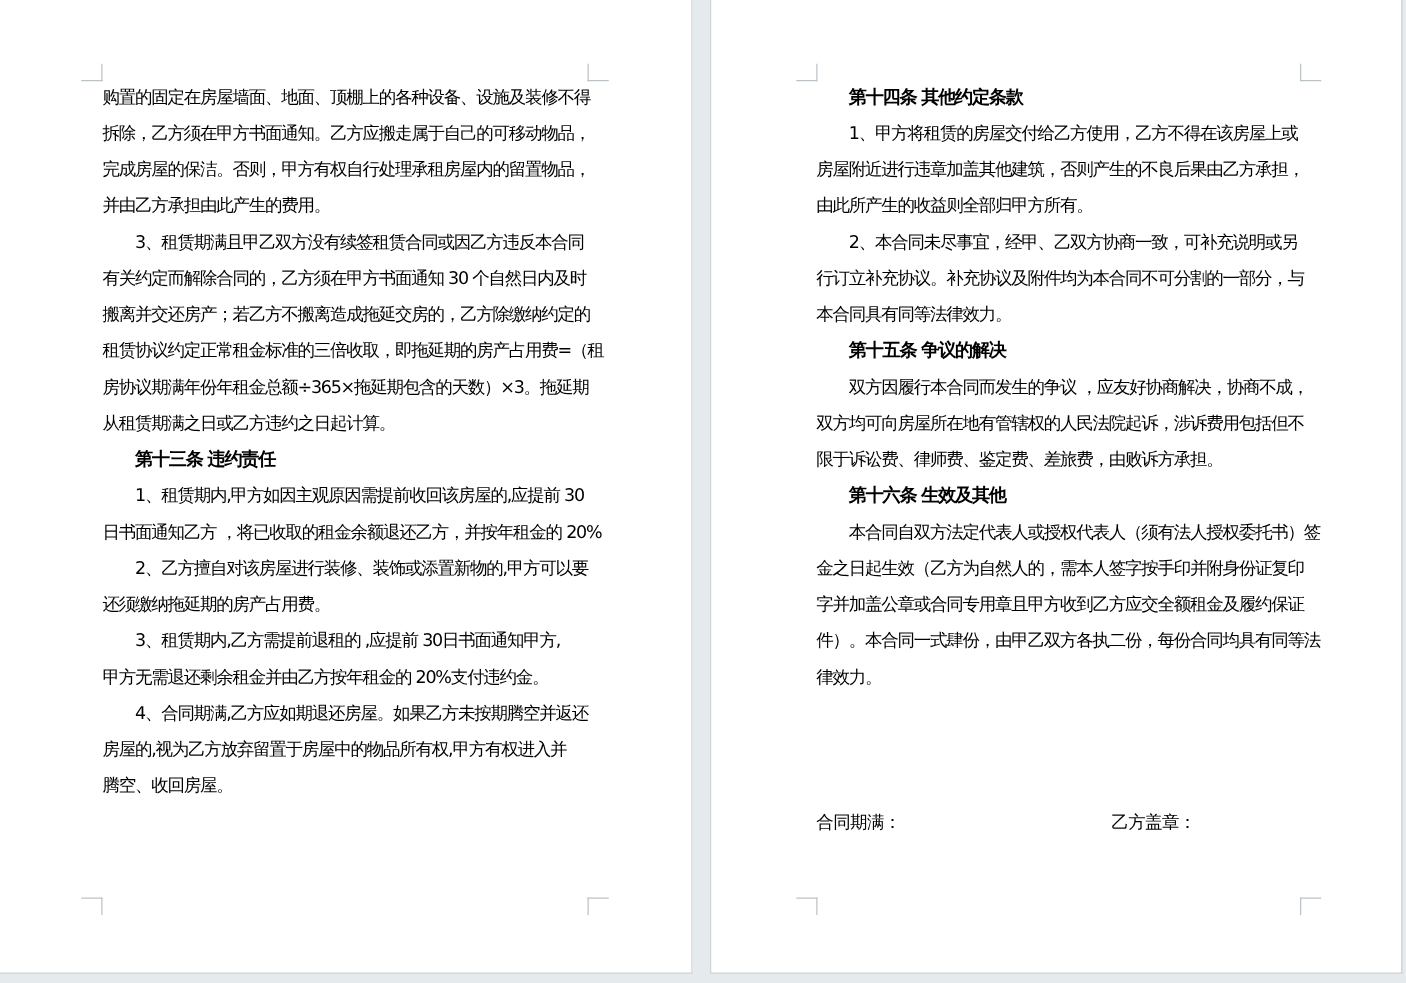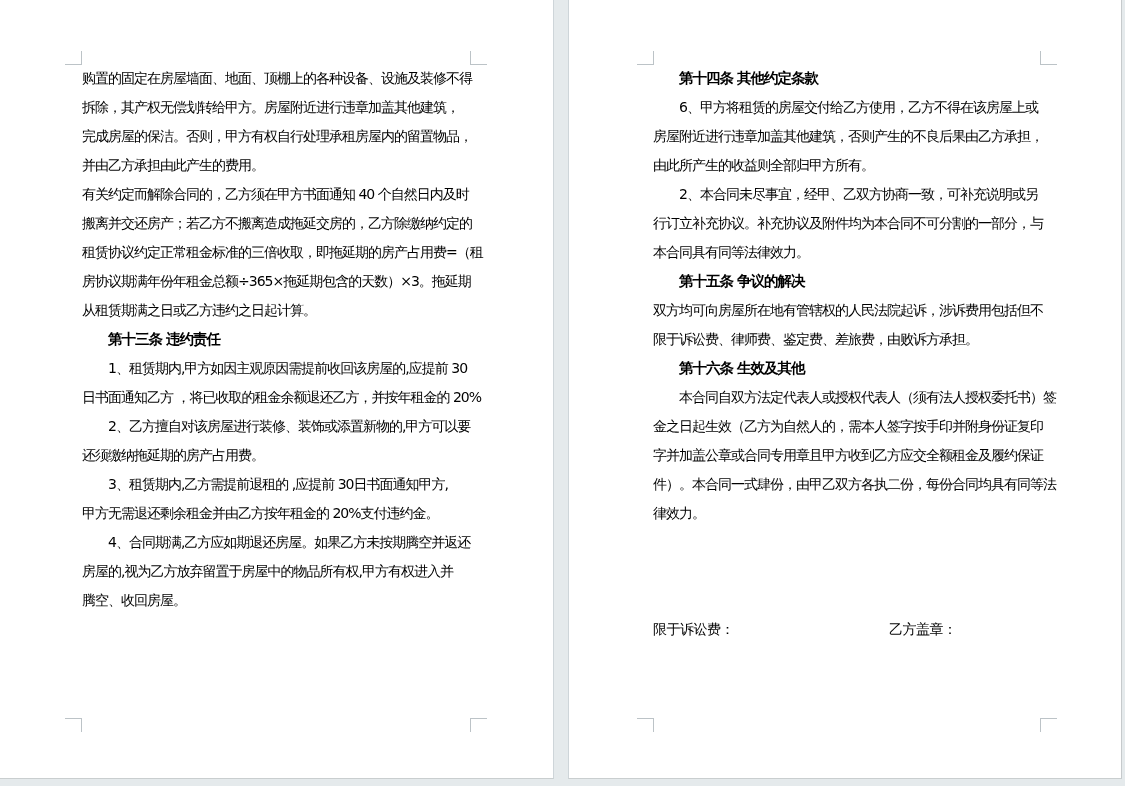--- a/index.html
+++ b/index.html
@@ -91,24 +91,25 @@
 
 <div class="canvas">
 
   <div class="page page-left">
     <div class="mark tl top left"></div>
     <div class="mark tr top right"></div>
     <div class="mark bl bottom left"></div>
     <div class="mark br bottom right"></div>
     <div class="text-area">
         <div class="line body">购置的固定在房屋墙面、地面、顶棚上的各种设备、设施及装修不得</div>
-        <div class="line body">拆除，其产权无偿划转给甲方。房屋附近进行违章加盖其他建筑，</div>
+        <div class="line body">拆除，乙方须在甲方书面通知。乙方应搬走属于自己的可移动物品，</div>
         <div class="line body">完成房屋的保洁。否则，甲方有权自行处理承租房屋内的留置物品，</div>
         <div class="line body">并由乙方承担由此产生的费用。</div>
-        <div class="line body">有关约定而解除合同的，乙方须在甲方书面通知 40 个自然日内及时</div>
+        <div class="line indent">3、租赁期满且甲乙双方没有续签租赁合同或因乙方违反本合同</div>
+        <div class="line body">有关约定而解除合同的，乙方须在甲方书面通知 30 个自然日内及时</div>
         <div class="line body">搬离并交还房产；若乙方不搬离造成拖延交房的，乙方除缴纳约定的</div>
         <div class="line body">租赁协议约定正常租金标准的三倍收取，即拖延期的房产占用费=（租</div>
         <div class="line body">房协议期满年份年租金总额÷365×拖延期包含的天数）×3。拖延期</div>
         <div class="line body">从租赁期满之日或乙方违约之日起计算。</div>
         <div class="line heading">第十三条 违约责任</div>
         <div class="line indent">1、租赁期内,甲方如因主观原因需提前收回该房屋的,应提前 30</div>
         <div class="line body">日书面通知乙方 ，将已收取的租金余额退还乙方，并按年租金的 20%</div>
         <div class="line indent">2、乙方擅自对该房屋进行装修、装饰或添置新物的,甲方可以要</div>
         <div class="line body">还须缴纳拖延期的房产占用费。</div>
         <div class="line indent">3、租赁期内,乙方需提前退租的 ,应提前 30日书面通知甲方,</div>
@@ -119,35 +120,36 @@
       </div>
   </div>
 
   <div class="page page-right">
     <div class="mark tl top left"></div>
     <div class="mark tr top right"></div>
     <div class="mark bl bottom left"></div>
     <div class="mark br bottom right"></div>
     <div class="text-area">
         <div class="line heading">第十四条 其他约定条款</div>
-        <div class="line indent">6、甲方将租赁的房屋交付给乙方使用，乙方不得在该房屋上或</div>
+        <div class="line indent">1、甲方将租赁的房屋交付给乙方使用，乙方不得在该房屋上或</div>
         <div class="line body">房屋附近进行违章加盖其他建筑，否则产生的不良后果由乙方承担，</div>
         <div class="line body">由此所产生的收益则全部归甲方所有。</div>
         <div class="line indent">2、本合同未尽事宜，经甲、乙双方协商一致，可补充说明或另</div>
         <div class="line body">行订立补充协议。补充协议及附件均为本合同不可分割的一部分，与</div>
         <div class="line body">本合同具有同等法律效力。</div>
         <div class="line heading">第十五条 争议的解决</div>
+        <div class="line indent">双方因履行本合同而发生的争议 ，应友好协商解决，协商不成，</div>
         <div class="line body">双方均可向房屋所在地有管辖权的人民法院起诉，涉诉费用包括但不</div>
         <div class="line body">限于诉讼费、律师费、鉴定费、差旅费，由败诉方承担。</div>
         <div class="line heading">第十六条 生效及其他</div>
         <div class="line indent">本合同自双方法定代表人或授权代表人（须有法人授权委托书）签</div>
         <div class="line body">金之日起生效（乙方为自然人的，需本人签字按手印并附身份证复印</div>
         <div class="line body">字并加盖公章或合同专用章且甲方收到乙方应交全额租金及履约保证</div>
         <div class="line body">件）。本合同一式肆份，由甲乙双方各执二份，每份合同均具有同等法</div>
         <div class="line body">律效力。</div>
         <div class="line spacer"></div>
         <div class="line spacer"></div>
         <div class="line spacer"></div>
-        <div class="sig-row"><span class="sig-a">限于诉讼费：</span><span>乙方盖章：</span></div>
+        <div class="sig-row"><span class="sig-a">合同期满：</span><span>乙方盖章：</span></div>
       </div>
   </div>
 
 </div>
 
 </body></html>

